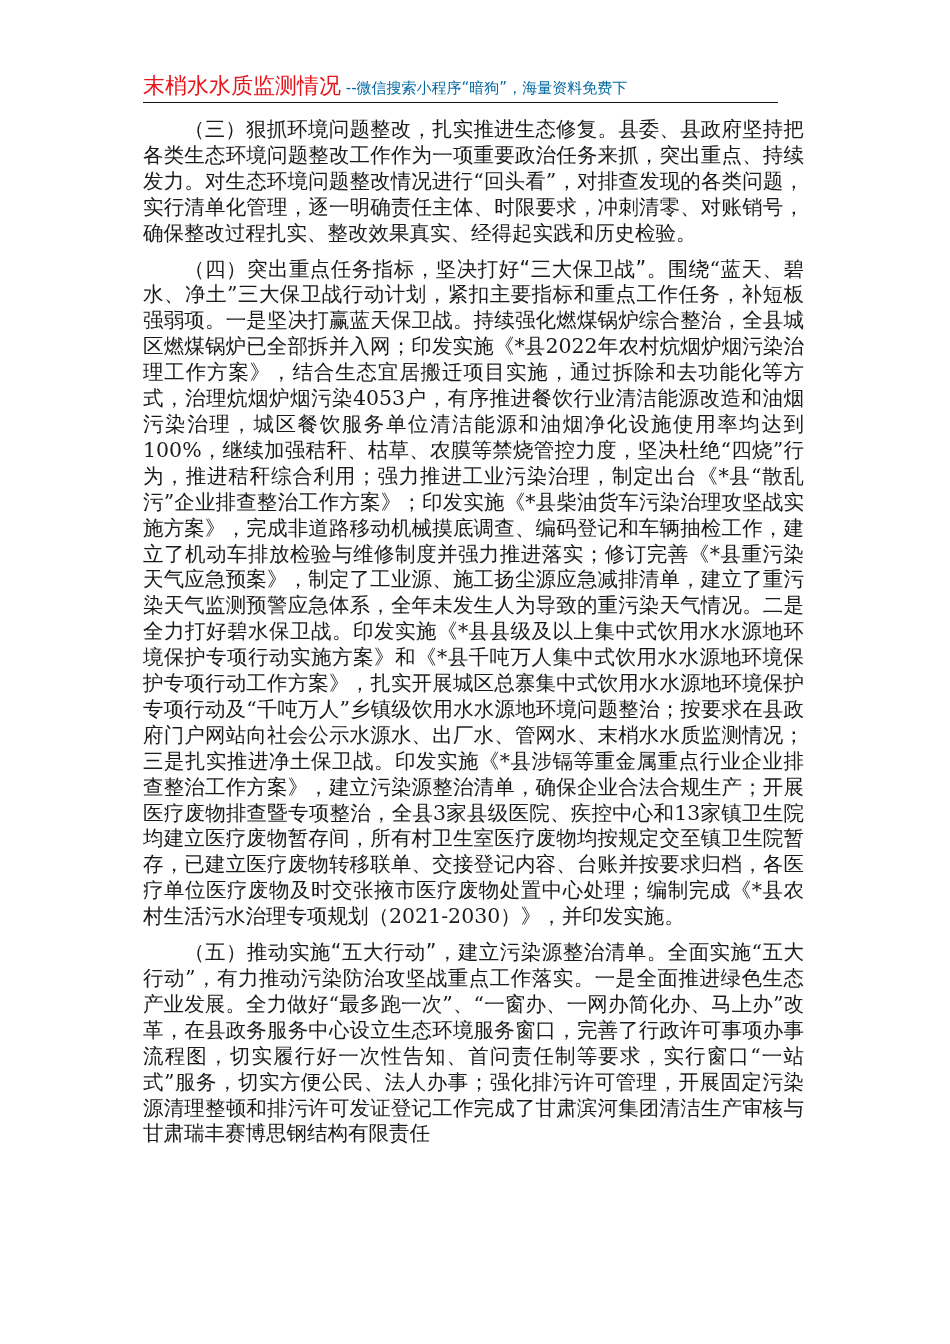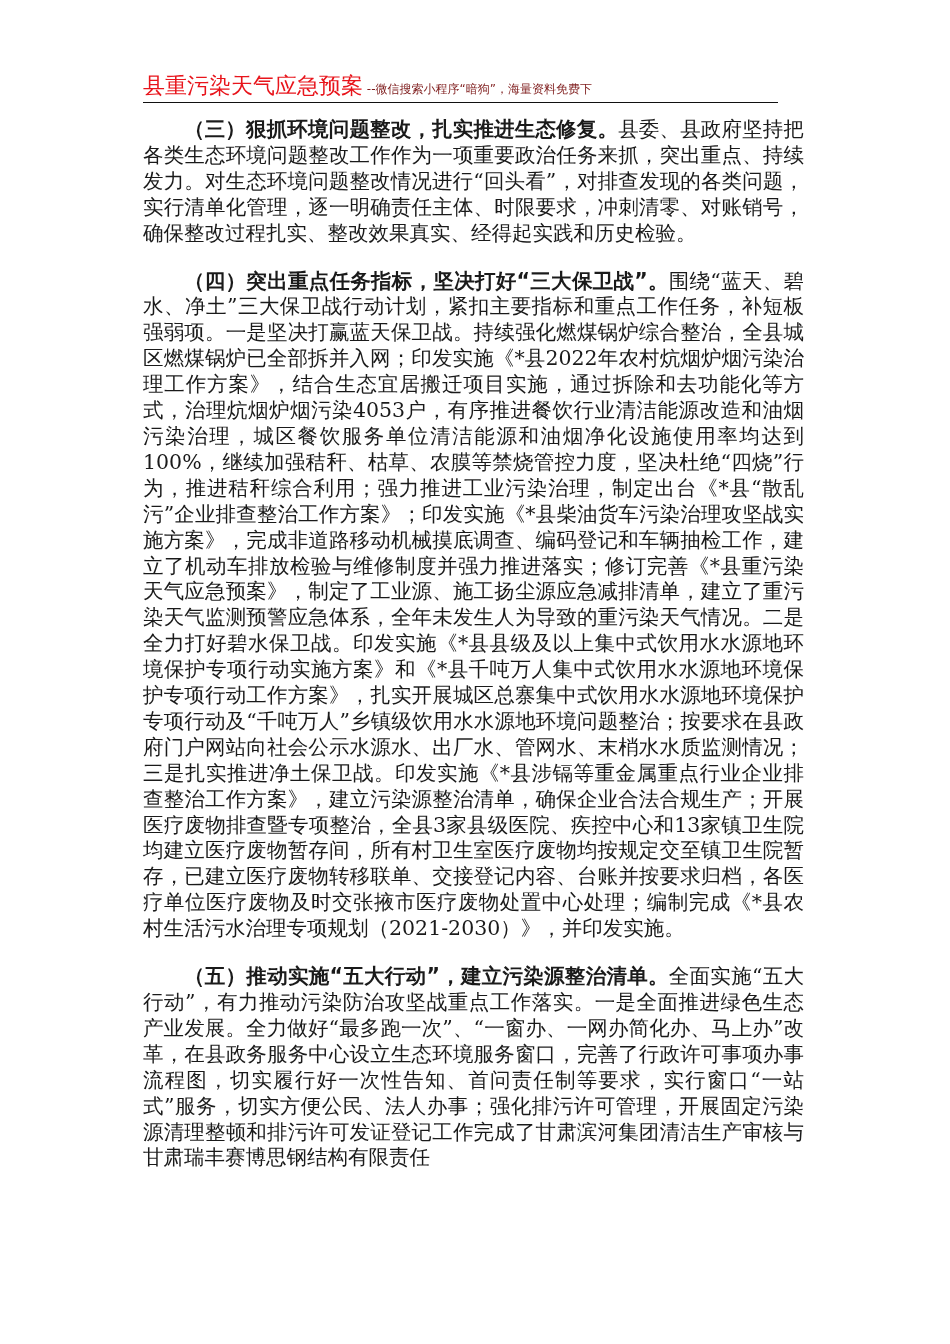--- a/index.html
+++ b/index.html
@@ -3,37 +3,37 @@
 <meta charset="utf-8">
 <style>
   html, body { margin: 0; padding: 0; background: #ffffff; }
   body { width: 950px; height: 1344px; position: relative; overflow: hidden; }
   .page { position: absolute; left: 0; top: 0; width: 950px; height: 1344px; background: #fff; }
   .header {
     position: absolute; left: 143px; top: 72px; width: 635px; height: 28px;
     white-space: nowrap; font-family: "DejaVu Sans", sans-serif; line-height: 28px;
   }
   .header .brand { color: #e8141b; font-size: 22px; letter-spacing: 0px; }
-  .header .tagline { color: #7f1d1d; font-size: 12px; }
+  .header .tagline { color: #0369a1; font-size: 15px; }
   .header-rule { position: absolute; left: 143px; top: 102px; width: 635px; height: 0; border-top: 1.3px solid #111; }
   .body-text {
     position: absolute; left: 143px; top: 117px; width: 661px;
     font-family: "DejaVu Serif", serif; font-size: 20.5px; line-height: 25.9px;
     color: #1a1a1a; text-align: justify; text-justify: inter-character;
   }
   .para { margin: 0; text-indent: 41px; }
-  .para + .para { margin-top: 22px; }
-  .para .lead { font-weight: bold; font-family: "DejaVu Sans", sans-serif; }
+  .para + .para { margin-top: 10px; }
+  .para .lead { font-weight: normal; font-family: "DejaVu Sans", sans-serif; }
 </style>
 </head>
 <body>
 
 <div class="page">
   <div class="header">
-    <span class="brand" style="color: rgb(232, 20, 27);">县重污染天气应急预案</span><span class="tagline"> --微信搜索小程序“暗狗”，海量资料免费下</span>
+    <span class="brand" style="color: rgb(232, 20, 27);">末梢水水质监测情况</span><span class="tagline"> --微信搜索小程序“暗狗”，海量资料免费下</span>
   </div>
   <div class="header-rule"></div>
 
   <div class="body-text">
     <p class="para"><span class="lead">（三）狠抓环境问题整改，扎实推进生态修复。</span><span>县委、县政府坚持把各类生态环境问题整改工作作为一项重要政治任务来抓，突出重点、持续发力。对生态环境问题整改情况进行“回头看”，对排查发现的各类问题，实行清单化管理，逐一明确责任主体、时限要求，冲刺清零、对账销号，确保整改过程扎实、整改效果真实、经得起实践和历史检验。</span></p>
     <p class="para"><span class="lead">（四）突出重点任务指标，坚决打好“三大保卫战”。</span><span>围绕“蓝天、碧水、净土”三大保卫战行动计划，紧扣主要指标和重点工作任务，补短板强弱项。一是坚决打赢蓝天保卫战。持续强化燃煤锅炉综合整治，全县城区燃煤锅炉已全部拆并入网；印发实施《*县2022年农村炕烟炉烟污染治理工作方案》，结合生态宜居搬迁项目实施，通过拆除和去功能化等方式，治理炕烟炉烟污染4053户，有序推进餐饮行业清洁能源改造和油烟污染治理，城区餐饮服务单位清洁能源和油烟净化设施使用率均达到100%，继续加强秸秆、枯草、农膜等禁烧管控力度，坚决杜绝“四烧”行为，推进秸秆综合利用；强力推进工业污染治理，制定出台《*县“散乱污”企业排查整治工作方案》；印发实施《*县柴油货车污染治理攻坚战实施方案》，完成非道路移动机械摸底调查、编码登记和车辆抽检工作，建立了机动车排放检验与维修制度并强力推进落实；修订完善《*县重污染天气应急预案》，制定了工业源、施工扬尘源应急减排清单，建立了重污染天气监测预警应急体系，全年未发生人为导致的重污染天气情况。二是全力打好碧水保卫战。印发实施《*县县级及以上集中式饮用水水源地环境保护专项行动实施方案》和《*县千吨万人集中式饮用水水源地环境保护专项行动工作方案》，扎实开展城区总寨集中式饮用水水源地环境保护专项行动及“千吨万人”乡镇级饮用水水源地环境问题整治；按要求在县政府门户网站向社会公示水源水、出厂水、管网水、末梢水水质监测情况；三是扎实推进净土保卫战。印发实施《*县涉镉等重金属重点行业企业排查整治工作方案》，建立污染源整治清单，确保企业合法合规生产；开展医疗废物排查暨专项整治，全县3家县级医院、疾控中心和13家镇卫生院均建立医疗废物暂存间，所有村卫生室医疗废物均按规定交至镇卫生院暂存，已建立医疗废物转移联单、交接登记内容、台账并按要求归档，各医疗单位医疗废物及时交张掖市医疗废物处置中心处理；编制完成《*县农村生活污水治理专项规划（2021-2030）》，并印发实施。</span></p>
     <p class="para"><span class="lead">（五）推动实施“五大行动”，建立污染源整治清单。</span><span>全面实施“五大行动”，有力推动污染防治攻坚战重点工作落实。一是全面推进绿色生态产业发展。全力做好“最多跑一次”、“一窗办、一网办简化办、马上办”改革，在县政务服务中心设立生态环境服务窗口，完善了行政许可事项办事流程图，切实履行好一次性告知、首问责任制等要求，实行窗口“一站式”服务，切实方便公民、法人办事；强化排污许可管理，开展固定污染源清理整顿和排污许可发证登记工作完成了甘肃滨河集团清洁生产审核与甘肃瑞丰赛博思钢结构有限责任</span></p>
   </div>
 </div>
 

